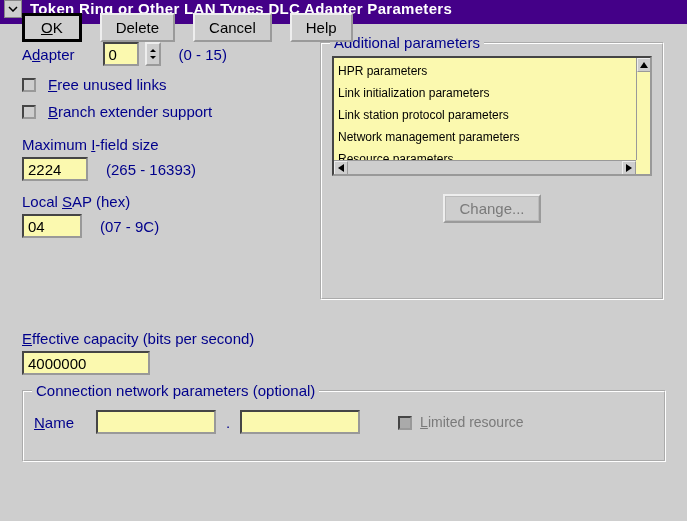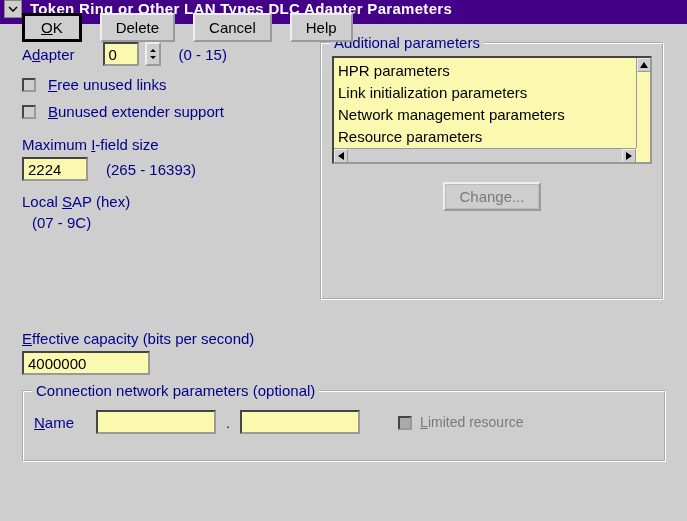--- a/index.html
+++ b/index.html
@@ -107,24 +107,24 @@
   position: absolute;
   left: 320px;
   top: 18px;
   width: 344px;
   height: 258px;
 }
 .listbox {
   background: #fbf9af;
   border: 2px inset #999;
   width: 100%;
-  height: 108px;
+  height: 120px;
   overflow: hidden;
   color: #000;
-  font-size: 15px;
+  font-size: 12px;
   position: relative;
 }
 .listbox-inner { padding: 2px 4px; }
 .list-item { line-height: 22px; white-space: nowrap; }
 .scrollbar-v {
   position: absolute;
   right: 0; top: 0; bottom: 14px;
   width: 14px;
   background: #fbf9af;
   border-left: 1px solid #999;
@@ -224,46 +224,48 @@
         <span class="hint">(0 - 15)</span>
       </div>
 
       <div class="row" style="margin-top:8px">
         <span class="checkbox"></span>
         <span class="label"><span class="underline">F</span><span>ree unused links</span></span>
       </div>
 
       <div class="row" style="margin-top:6px">
         <span class="checkbox"></span>
-        <span class="label"><span class="underline">B</span><span>unused extender support</span></span>
+        <span class="label"><span class="underline">B</span><span>ranch extender support</span></span>
       </div>
 
       <div style="margin-top:16px">
         <div class="label"><span>Maximum </span><span class="underline">I</span><span>-field size</span></div>
         <div class="row" style="margin-top:4px">
           <input class="input" style="width: 66px;" value="2224">
           <span class="hint">(265 - 16393)</span>
         </div>
       </div>
 
       <div style="margin-top:12px">
         <div class="label"><span>Local </span><span class="underline">S</span><span>AP (hex)</span></div>
         <div class="row" style="margin-top:4px">
+          <input class="input" style="width: 60px;" value="04">
           <span class="hint">(07 - 9C)</span>
         </div>
       </div>
 
     </div>
 
     <div class="group right-group">
       <span class="group-title">Additional parameters</span>
       <div class="listbox">
         <div class="listbox-inner">
           <div class="list-item">HPR parameters</div>
           <div class="list-item">Link initialization parameters</div>
+          <div class="list-item">Link station protocol parameters</div>
           <div class="list-item">Network management parameters</div>
           <div class="list-item">Resource parameters</div>
         </div>
         <div class="scrollbar-v">
           <div class="arrow">
               <svg width="8" height="6">
                 <polygon points="4,0 8,6 0,6" fill="#000"></polygon>
               </svg>
             </div>
         </div>

